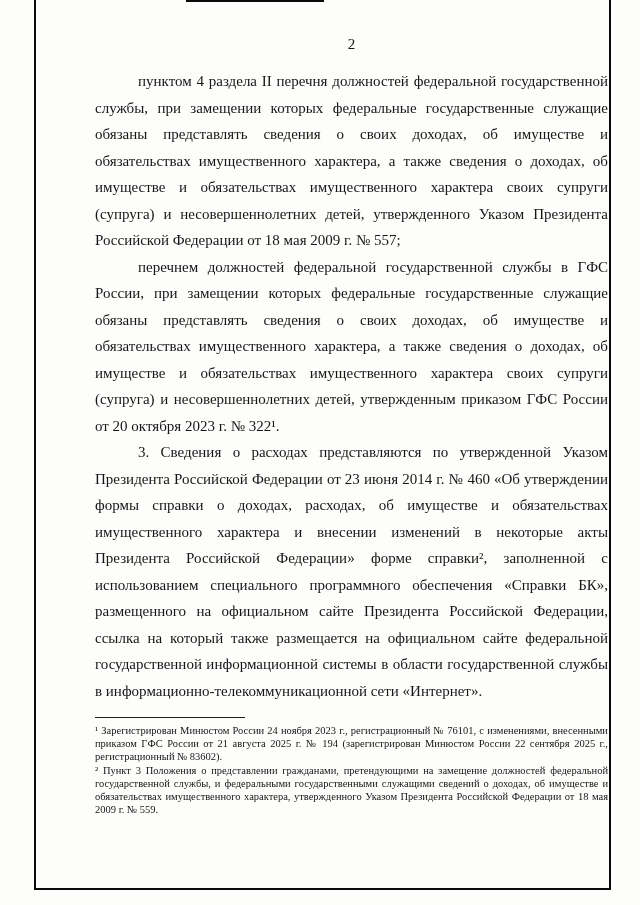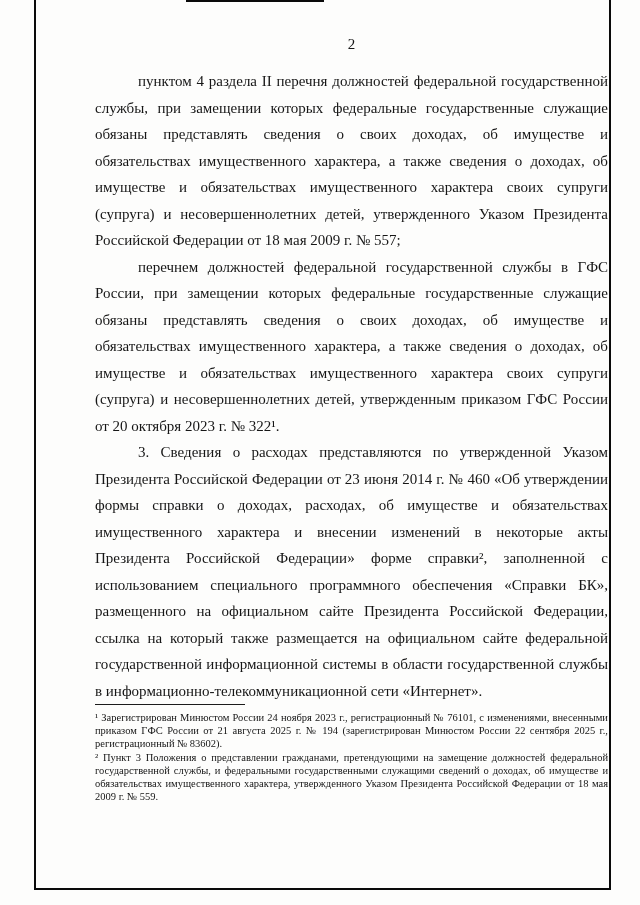--- a/index.html
+++ b/index.html
@@ -28,21 +28,21 @@
     font-size: 15px;
     margin-bottom: 15px;
   }
   .para {
     font-size: 15px;
     line-height: 26.5px;
     text-align: justify;
     text-indent: 43px;
   }
   .footnotes {
-    margin-top: 0;
+    margin-top: 13px;
   }
   .fn-sep {
     width: 150px;
     border-top: 1px solid #1c1c1c;
     margin-bottom: 6px;
   }
   .fn {
     font-size: 10.5px;
     line-height: 13.2px;
     text-align: justify;

